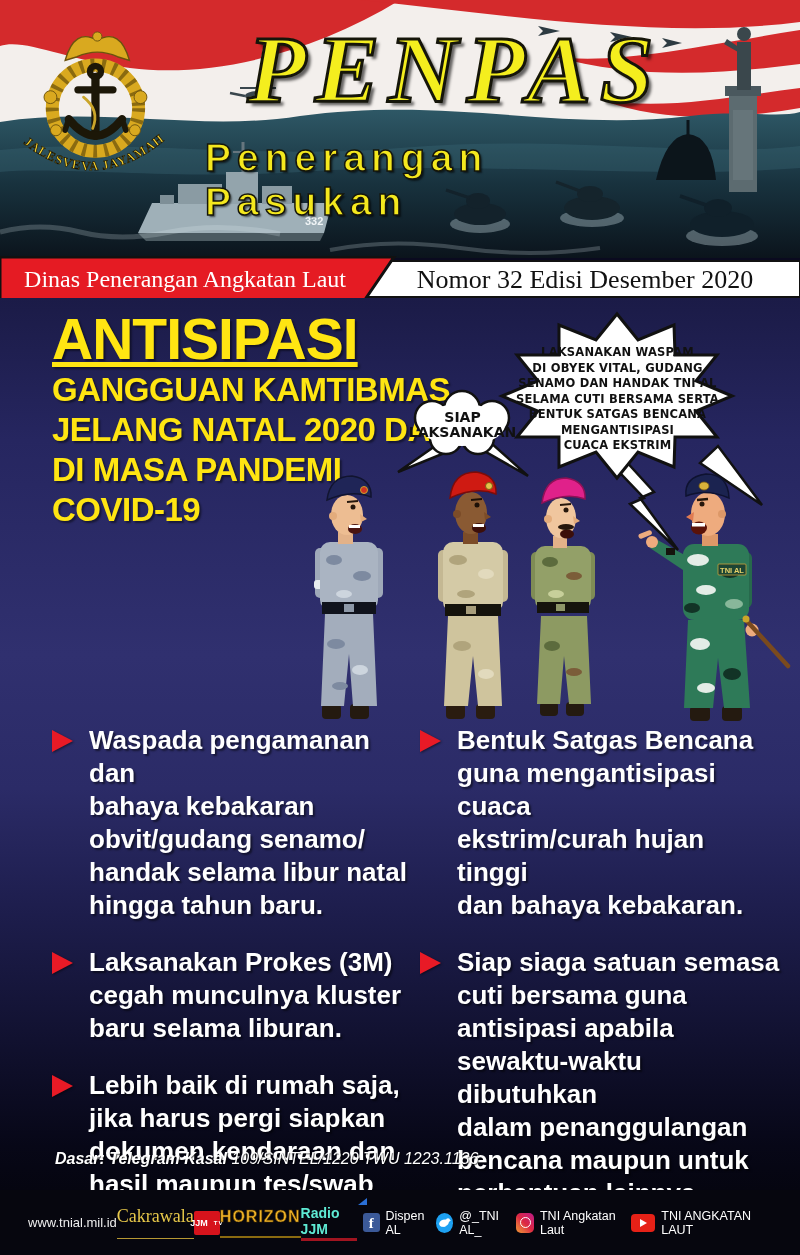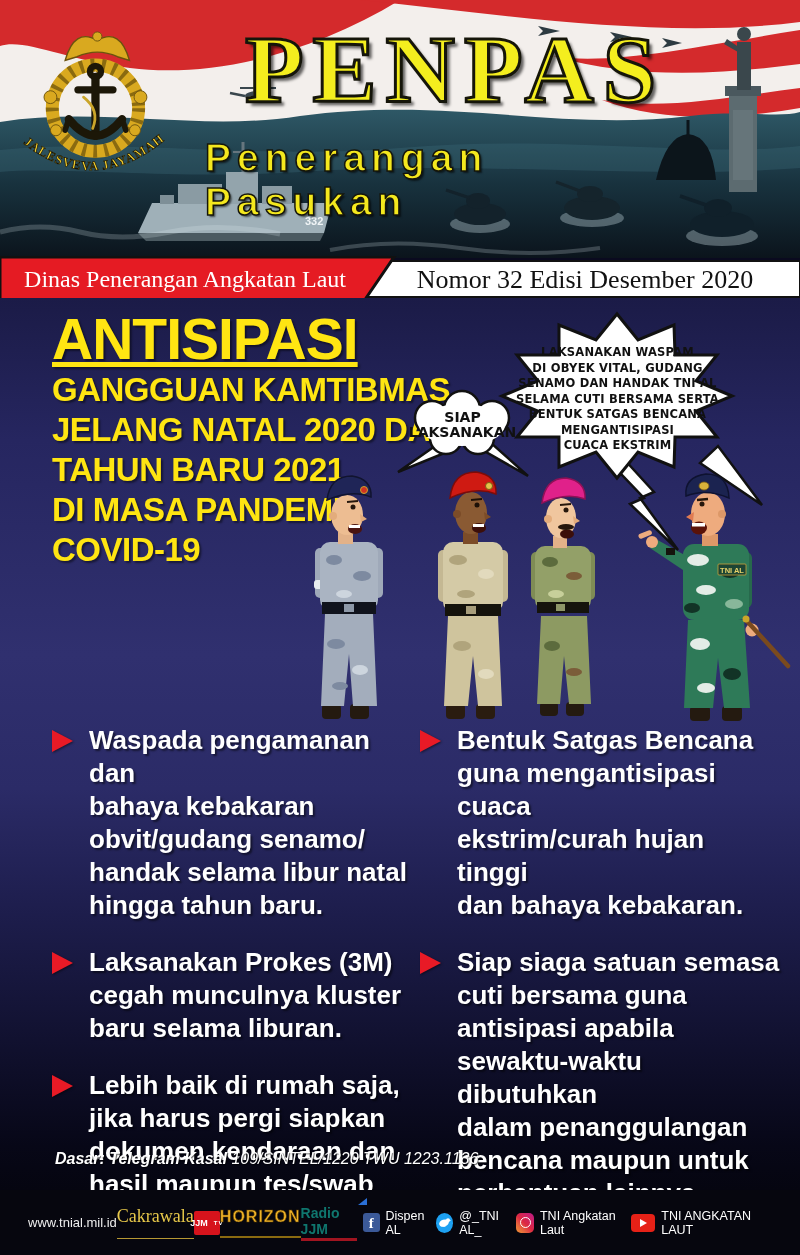--- a/index.html
+++ b/index.html
@@ -7,21 +7,21 @@
   .poster{position:relative;width:800px;height:1255px;overflow:hidden;
           font-family:"Liberation Sans",sans-serif;background:#0a0a1f;}
 
   
   .header{position:absolute;top:0;left:0;width:800px;height:258px;}
   .header-art{position:absolute;inset:0;}
   .logo-wrap{position:absolute;top:6px;left:10px;width:170px;height:220px;}
   .penpas-title{position:absolute;left:200px;top:22px;width:510px;text-align:center;
       font-family:"Liberation Serif",serif;font-weight:bold;font-size:96px;line-height:1;
       color:#f4ee1e;letter-spacing:9px;-webkit-text-stroke:3px #15150a;
-      text-shadow:4px 4px 3px rgba(0,0,0,.6), -1px -1px 0 #fffdb0;}
+      text-shadow:4px 4px 3px rgba(0,0,0,.6), -1px -1px 0 #fffdb0;font-style:italic;}
   .penpas-sub{position:absolute;left:205px;top:118px;width:500px;text-align:left;
       font-size:39px;font-weight:bold;letter-spacing:6px;color:#f4e81e;
       -webkit-text-stroke:1.5px #15150a;text-shadow:2px 2px 2px rgba(0,0,0,.6);margin-top:18px;}
 
   
   .banner{position:absolute;top:256px;left:0;width:800px;height:46px;}
 
   
   .body{position:absolute;top:298px;left:0;width:800px;height:892px;
     background:linear-gradient(180deg,#1b1b47 0%,#262660 16%,#30306f 40%,#2b2b67 55%,
@@ -59,21 +59,21 @@
   .f-item{display:flex;align-items:center;gap:6px;color:#fff;font-size:12.5px;}
   .f-web{font-size:13px;color:#eee;}
   .f-cakrawala{font-family:"Liberation Serif",serif;color:#e7c84a;font-size:18px;
       border-bottom:1px solid #b69833;padding-bottom:11px;}
   .f-jjmtv{width:26px;height:24px;background:#d6131c;border-radius:2px;color:#fff;
       display:flex;align-items:center;justify-content:center;
       font-size:9px;font-weight:bold;line-height:8px;}
   .f-jjmtv .tv{font-size:6px;letter-spacing:1px;}
   .f-horizon{color:#f0b429;font-weight:bold;font-size:16px;letter-spacing:1px;
       -webkit-text-stroke:.6px #5a3c00;border-bottom:2px solid #8a6a10;padding-bottom:10px;}
-  .f-radio{color:#0f766e;font-weight:bold;font-size:14px;position:relative;}
+  .f-radio{color:#5eead4;font-weight:bold;font-size:14px;position:relative;}
   .f-radio .antenna{position:absolute;right:-4px;top:-7px;width:0;height:0;
       border-bottom:7px solid #2a6fd6;border-left:9px solid transparent;}
   .f-radio .subbar{display:block;height:3px;width:90%;background:#a01420;margin-top:1px;}
   .icon-fb{width:19px;height:19px;background:#3b5998;border-radius:3px;color:#fff;
       font-family:"Liberation Serif",serif;font-weight:bold;font-size:15px;
       display:flex;align-items:flex-end;justify-content:center;line-height:17px;}
   .icon-tw{width:20px;height:20px;background:#1da1f2;border-radius:50%;
       display:flex;align-items:center;justify-content:center;}
   .icon-ig{width:20px;height:20px;border-radius:5px;
       background:linear-gradient(45deg,#f09433,#e6683c,#dc2743,#cc2366,#bc1888);
@@ -222,21 +222,20 @@
       <text x="585" y="32" text-anchor="middle" font-family="Liberation Serif, serif" font-size="26" fill="#111111">Nomor 32 Edisi Desember 2020</text>
     </svg>
   </div>
 
   <main class="body">
 
     <div class="headline">
       <div class="h-big">ANTISIPASI</div>
       <div class="h-line">GANGGUAN KAMTIBMAS</div>
       <div class="h-line">JELANG NATAL 2020 DAN</div>
-      <div class="h-line">TAHUN BARU 2021</div>
       <div class="h-line">DI MASA PANDEMI</div>
       <div class="h-line">COVID-19</div>
     </div>
 
     <svg class="bubble-layer" viewBox="0 0 800 300">
 
       <g>
         <polygon points="438,146 398,174 452,152" fill="#fff" stroke="#111" stroke-width="2.5"></polygon>
         <polygon points="472,146 528,178 490,144" fill="#fff" stroke="#111" stroke-width="2.5"></polygon>
         <circle cx="432" cy="120" r="17" fill="#fff" stroke="#111" stroke-width="2.5"></circle>

